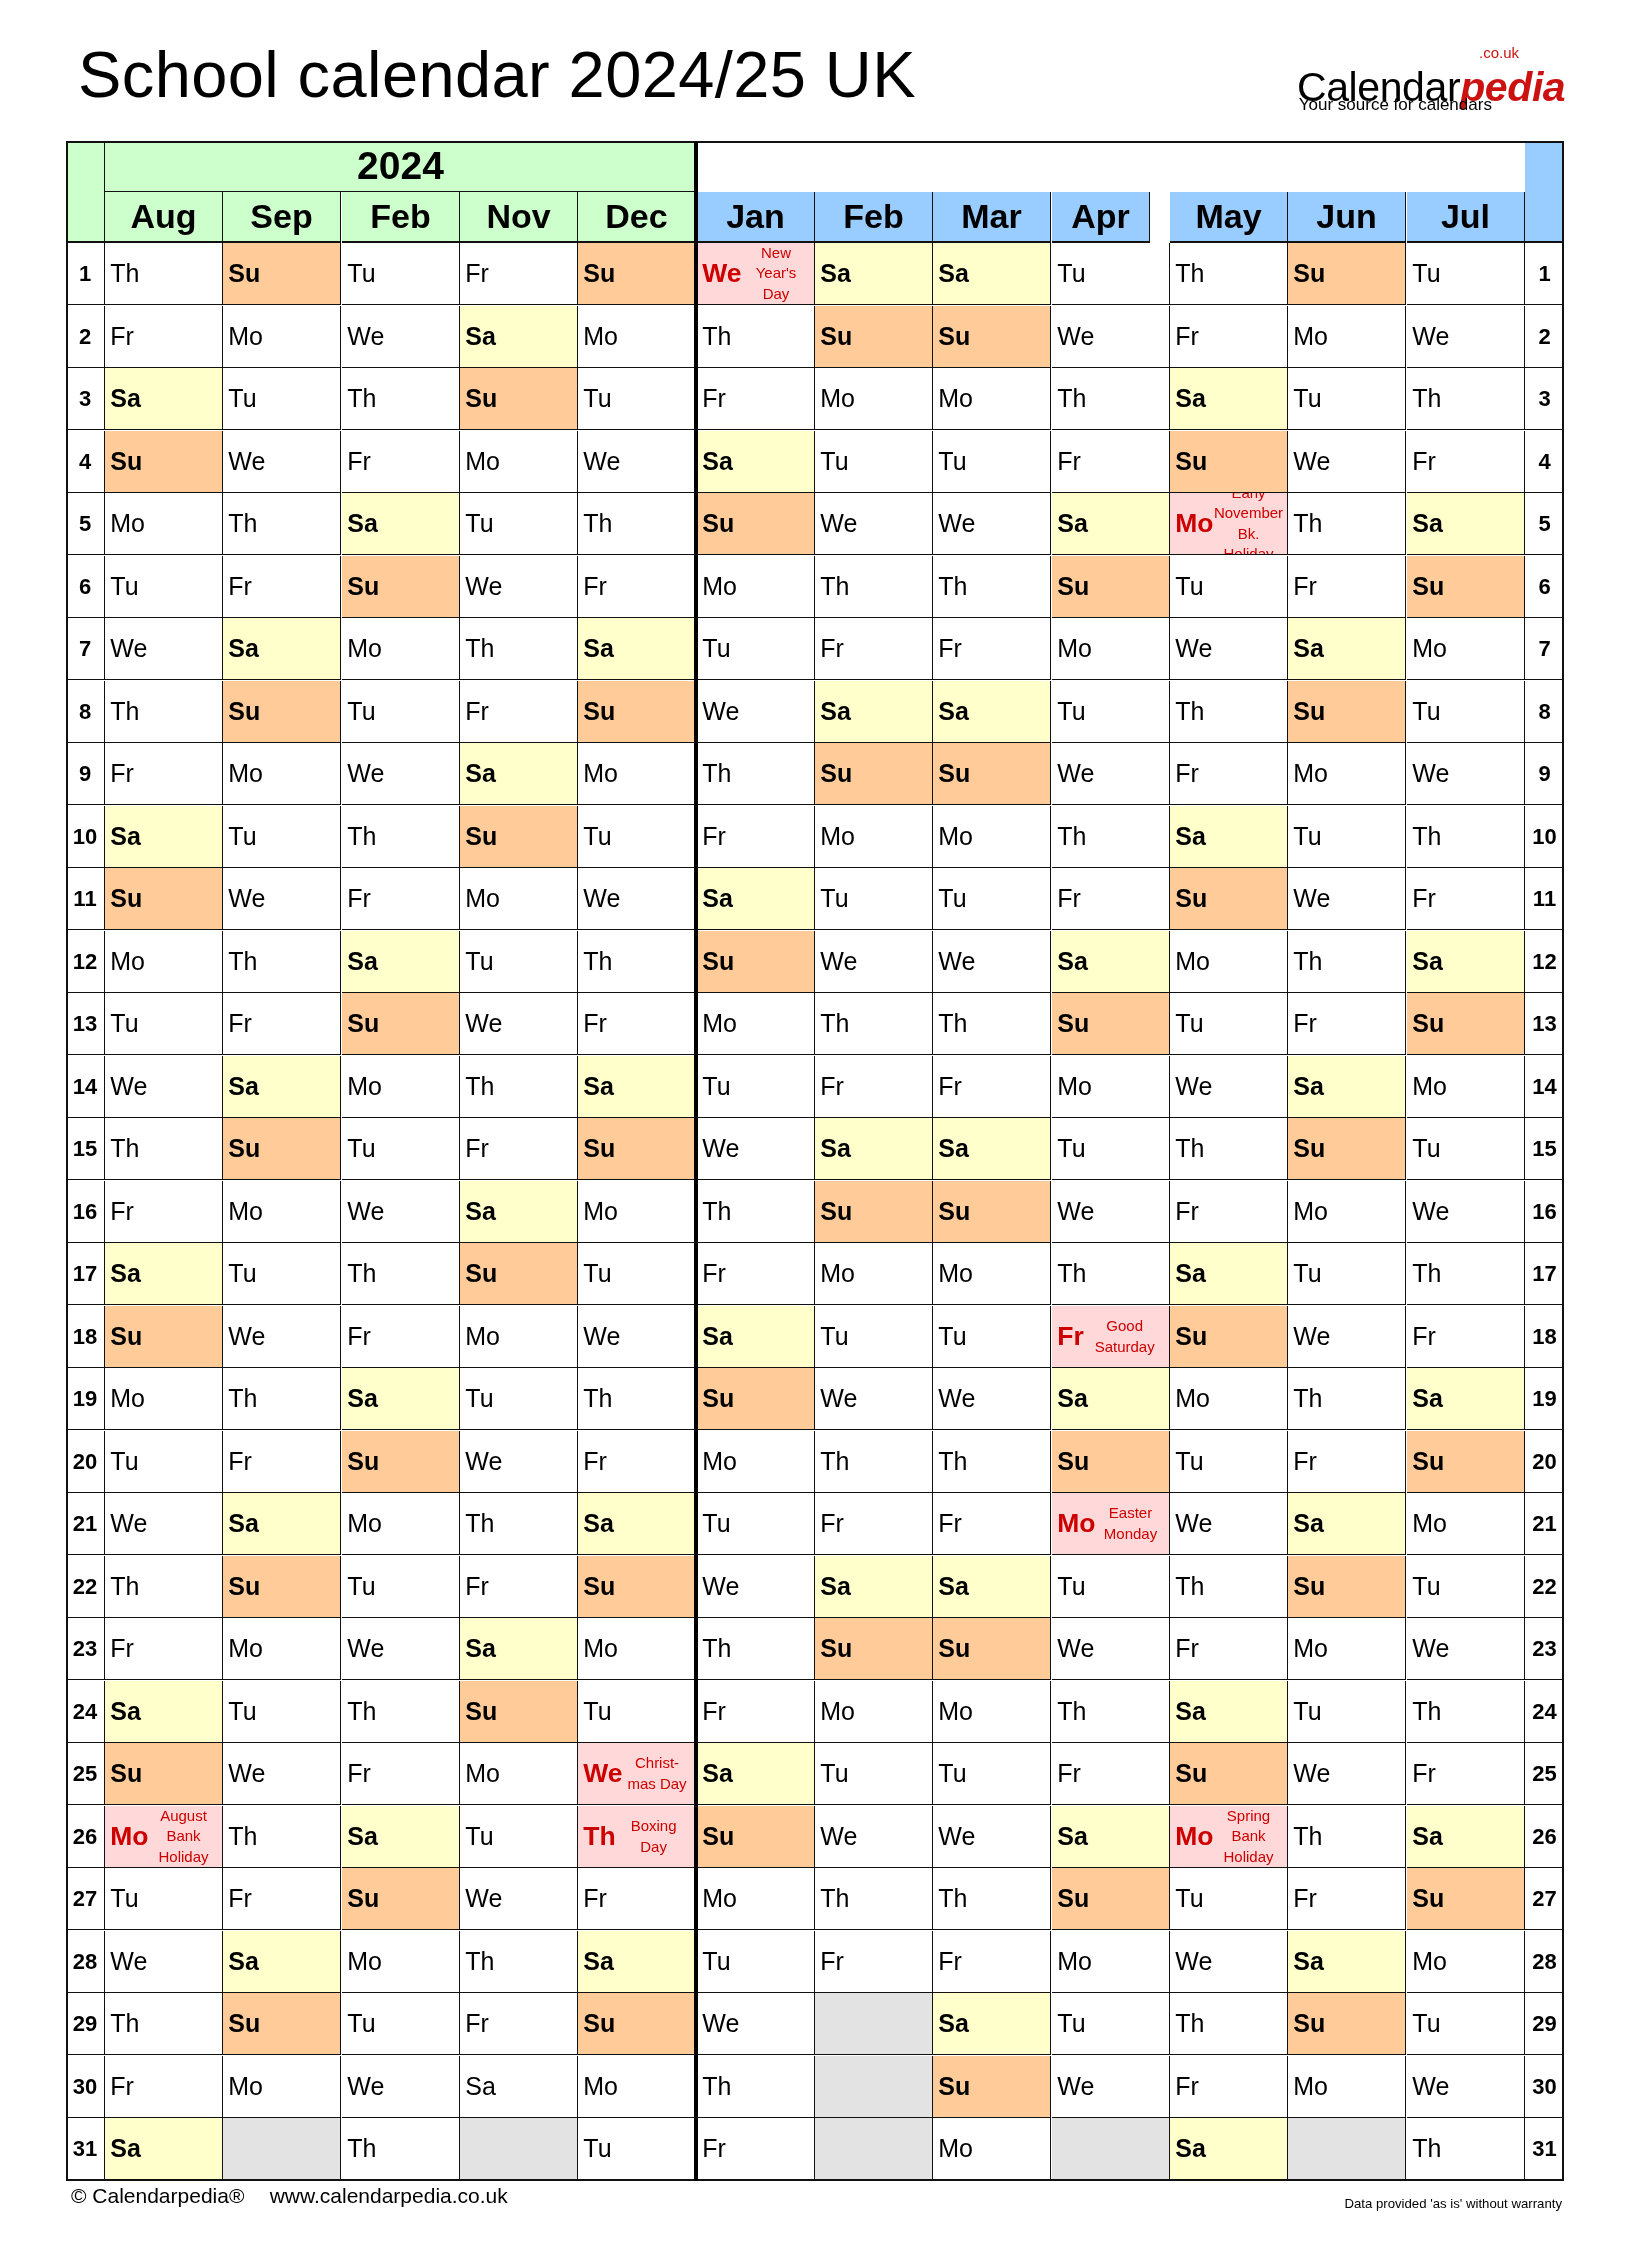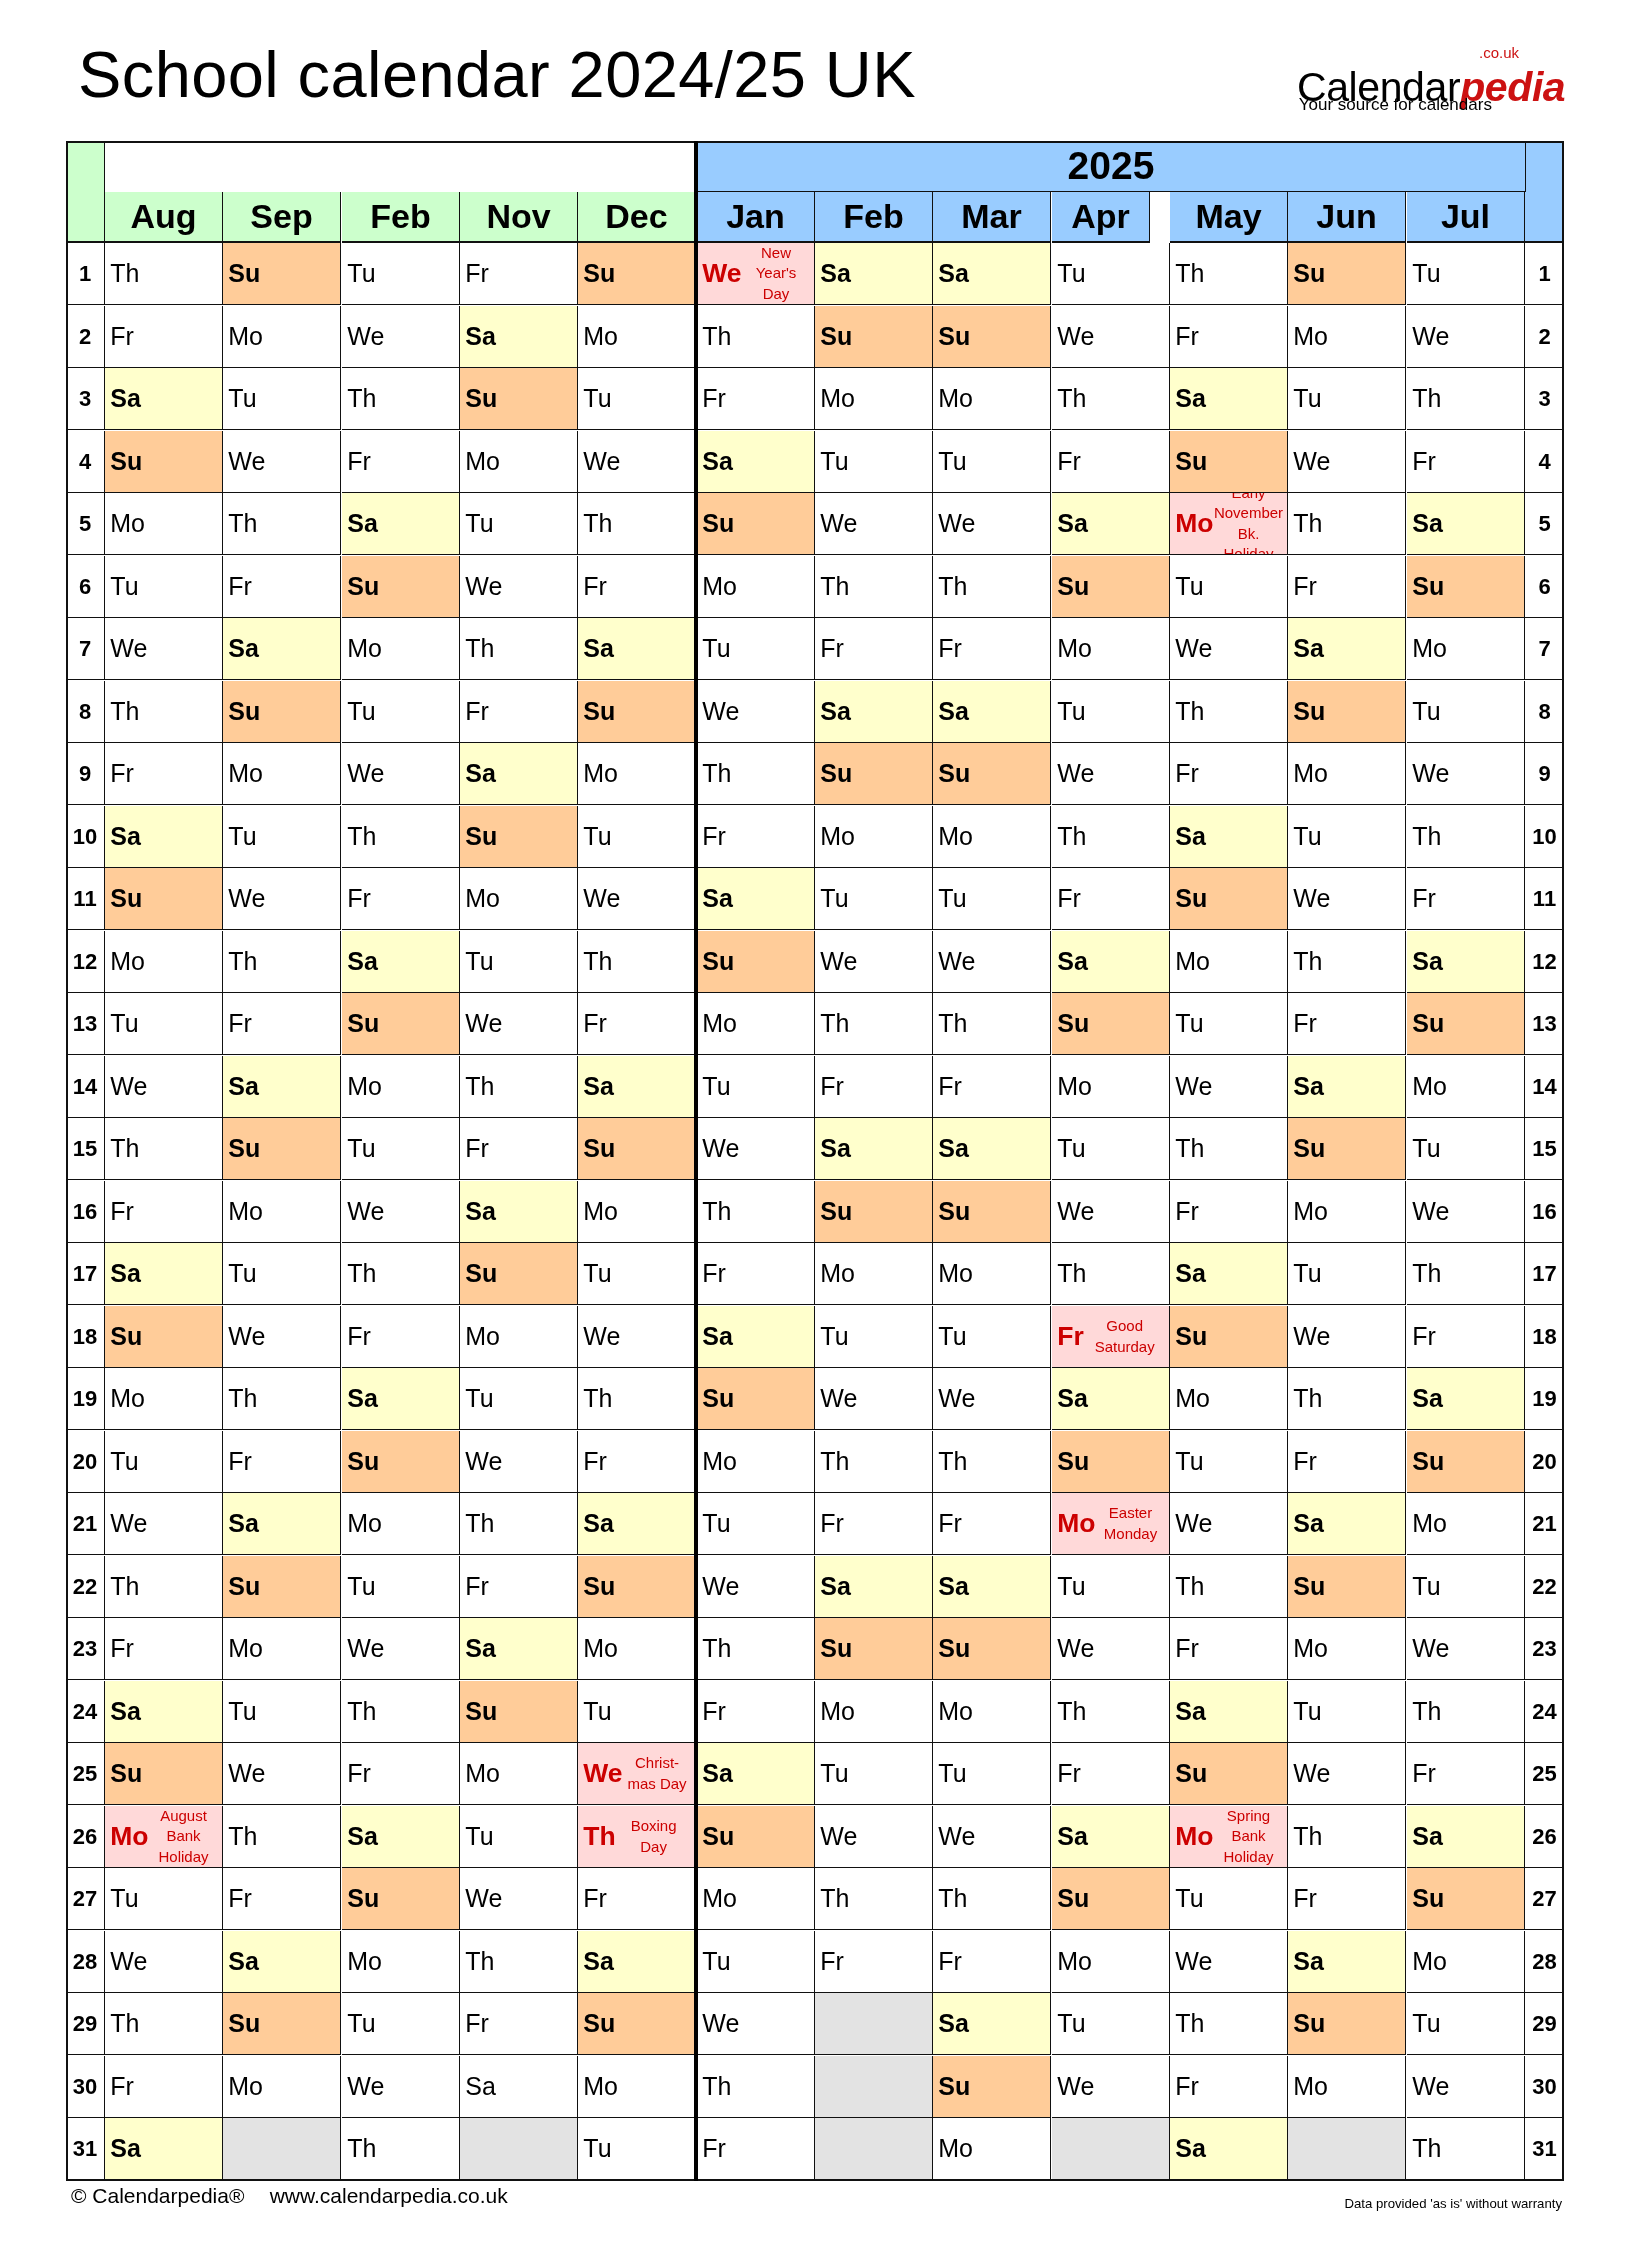--- a/index.html
+++ b/index.html
@@ -37,21 +37,21 @@
 
 <div class="logo">
   <span class="logo-couk">.co.uk</span>
   <div class="logo-main"><span>Calendar</span><span class="pedia">pedia</span></div>
   <div class="logo-tag">Your source for calendars</div>
 </div>
 
 <div class="cal" id="cal">
     <div class="hdr g24" style="left: 0px; top: 0px; width: 39px; height: 102px; border-right: 1.8px solid rgb(17, 17, 17); border-bottom: 2.6px solid rgb(17, 17, 17);"></div>
     <div class="hdr b25" style="left: 1459px; top: 0px; width: 39px; height: 102px; border-bottom: 2.6px solid rgb(17, 17, 17);"></div>
-    <div class="hdr yr b25" style="left: 631px; top: 0px; width: 829px; height: 51px; border-bottom: 1.8px solid rgb(17, 17, 17); border-right: 1.8px solid rgb(17, 17, 17);">2025</div>
+    <div class="hdr yr g24" style="left: 39px; top: 0px; width: 592px; height: 51px; border-bottom: 1.8px solid rgb(17, 17, 17); border-right: 1.8px solid rgb(17, 17, 17);">2024</div>
     <div class="hdr mo g24" style="left: 39px; top: 51px; width: 118px; height: 51px; border-right: 1.8px solid rgb(17, 17, 17); border-bottom: 2.6px solid rgb(17, 17, 17);">Aug</div>
     <div class="hdr mo g24" style="left: 157px; top: 51px; width: 118px; height: 51px; border-right: 1.8px solid rgb(17, 17, 17); border-bottom: 2.6px solid rgb(17, 17, 17);">Sep</div>
     <div class="hdr mo g24" style="left: 276px; top: 51px; width: 118px; height: 51px; border-right: 1.8px solid rgb(17, 17, 17); border-bottom: 2.6px solid rgb(17, 17, 17);">Feb</div>
     <div class="hdr mo g24" style="left: 394px; top: 51px; width: 118px; height: 51px; border-right: 1.8px solid rgb(17, 17, 17); border-bottom: 2.6px solid rgb(17, 17, 17);">Nov</div>
     <div class="hdr mo g24" style="left: 512px; top: 51px; width: 118px; height: 51px; border-right: 1.8px solid rgb(17, 17, 17); border-bottom: 2.6px solid rgb(17, 17, 17);">Dec</div>
     <div class="hdr mo b25" style="left: 631px; top: 51px; width: 118px; height: 51px; border-right: 1.8px solid rgb(17, 17, 17); border-bottom: 2.6px solid rgb(17, 17, 17);">Jan</div>
     <div class="hdr mo b25" style="left: 749px; top: 51px; width: 118px; height: 51px; border-right: 1.8px solid rgb(17, 17, 17); border-bottom: 2.6px solid rgb(17, 17, 17);">Feb</div>
     <div class="hdr mo b25" style="left: 867px; top: 51px; width: 118px; height: 51px; border-right: 1.8px solid rgb(17, 17, 17); border-bottom: 2.6px solid rgb(17, 17, 17);">Mar</div>
     <div class="hdr mo b25" style="left: 986px; top: 51px; width: 98px; height: 51px; border-right: 1.8px solid rgb(17, 17, 17); border-bottom: 2.6px solid rgb(17, 17, 17);">Apr</div>
     <div class="hdr mo b25" style="left: 1104px; top: 51px; width: 118px; height: 51px; border-right: 1.8px solid rgb(17, 17, 17); border-bottom: 2.6px solid rgb(17, 17, 17);">May</div>

